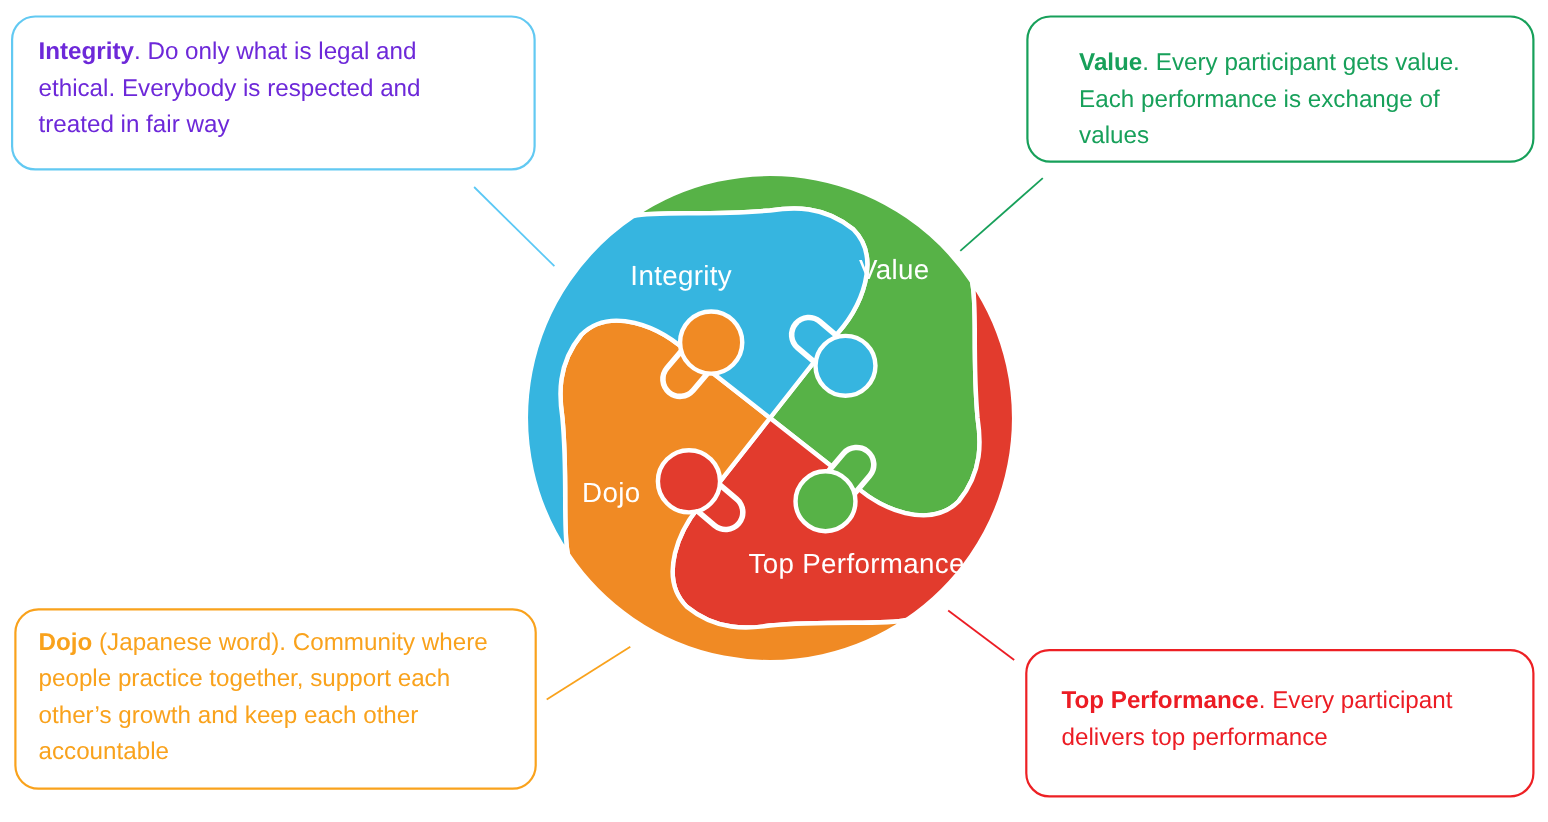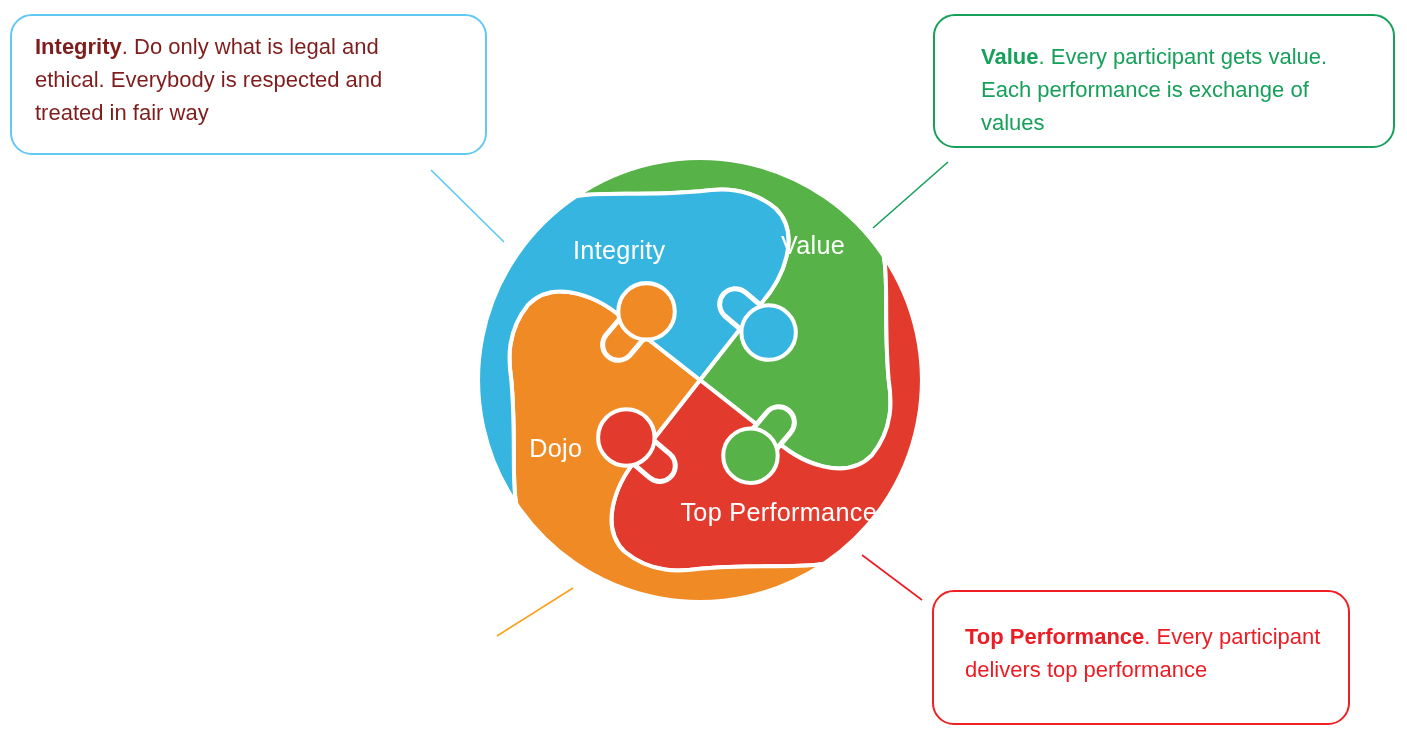--- a/index.html
+++ b/index.html
@@ -15,26 +15,26 @@
   .wheel text{fill:#ffffff;font-family:"Liberation Sans","DejaVu Sans",sans-serif;
               font-size:25px;letter-spacing:0.3px;}
 
   
   .callout{position:absolute;box-sizing:border-box;border-radius:22px;
            font-size:22px;line-height:33px;background:#fff;}
   .callout .lead{font-weight:700;}
   .callout .emph{}
 
   .callout-integrity{left:10px;top:14px;width:477px;height:141px;
-      border:2px solid #62c9f2;color:#7f1d1d;padding:14px 54px 0 23px;}
+      border:2px solid #62c9f2;color:#6d28d9;padding:14px 54px 0 23px;}
   .callout-value{left:933px;top:14px;width:462px;height:134px;
       border:2px solid #17a05a;color:#17a05a;padding:24px 26px 0 46px;}
   .callout-dojo{left:13px;top:553px;width:475px;height:165px;
       border:2px solid #f9a21c;color:#f9a21c;padding:12px 28px 0 20px;}
-  .callout-top-performance{left:932px;top:590px;width:418px;height:135px;
+  .callout-top-performance{left:932px;top:590px;width:463px;height:135px;
       border:2px solid #ed2024;color:#ec1c24;padding:28px 24px 0 31px;}
 </style>
 </head>
 <body>
 
 <div class="stage">
 
   <svg class="wheel" viewBox="0 0 440 440" xmlns="http://www.w3.org/2000/svg">
     <defs>
       <path id="piece" d="M 97,38
@@ -87,18 +87,21 @@
   </svg>
 
   <div class="callout callout-integrity">
     <span class="lead">Integrity</span><span>. </span><span class="emph"></span><span>Do only what is legal and ethical. Everybody is respected and treated in fair way</span>
   </div>
 
   <div class="callout callout-value">
     <span class="lead">Value</span><span>. </span><span class="emph">Every</span><span> participant gets value. Each performance is exchange of values</span>
   </div>
 
+  <div class="callout callout-dojo">
+    <span class="lead">Dojo</span><span> </span><span class="emph"></span><span>(Japanese word). Community where people practice together, support each other’s growth and keep each other accountable</span>
+  </div>
 
   <div class="callout callout-top-performance">
     <span class="lead">Top Performance</span><span>. </span><span class="emph">Every</span><span> participant delivers top performance</span>
   </div>
 
 </div>
 
 </body></html>

